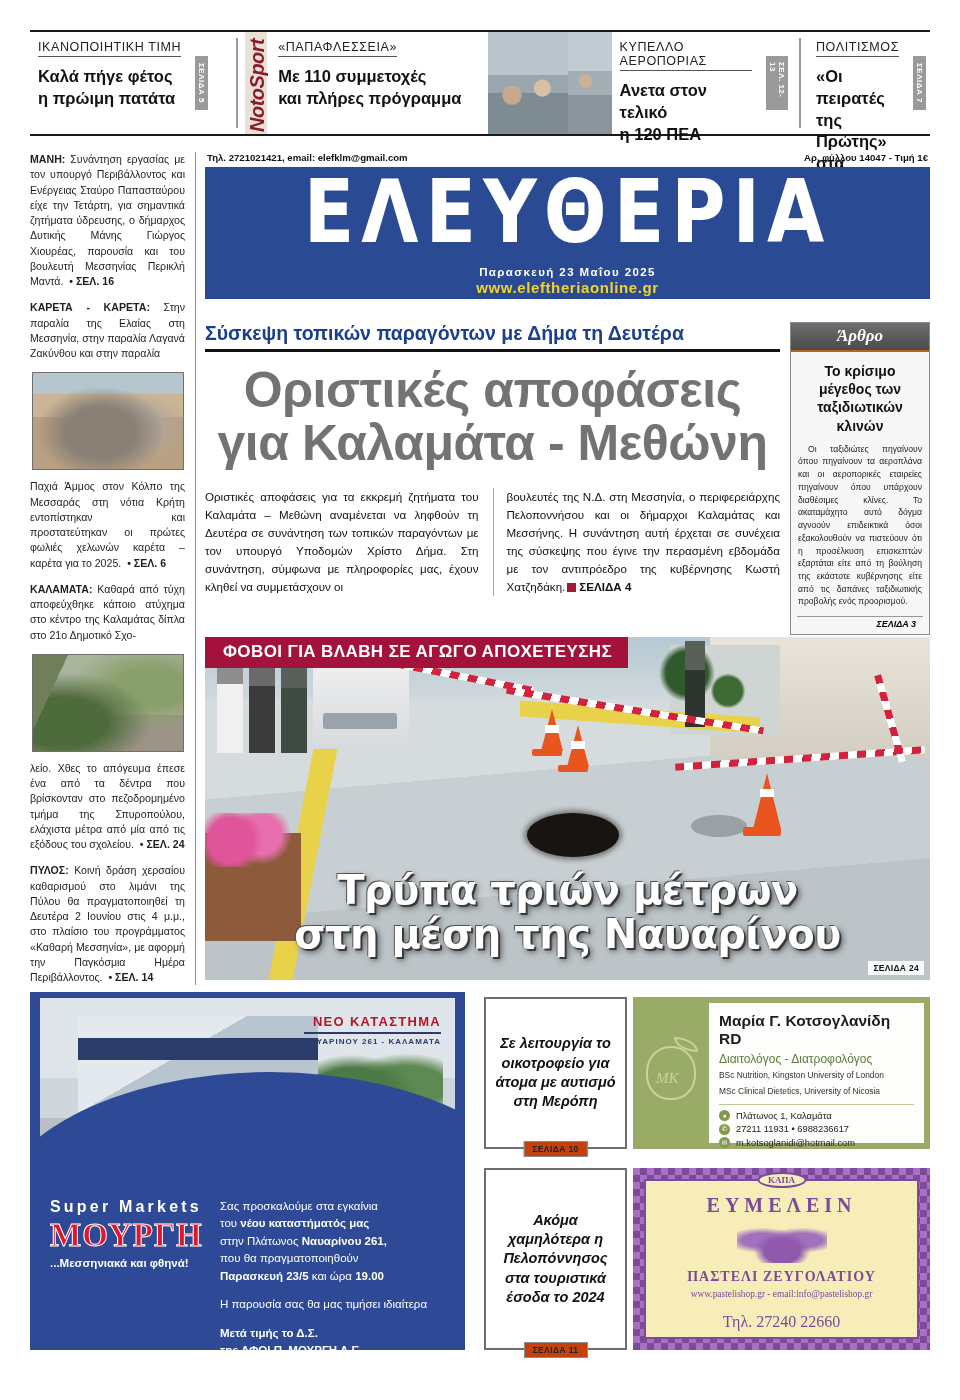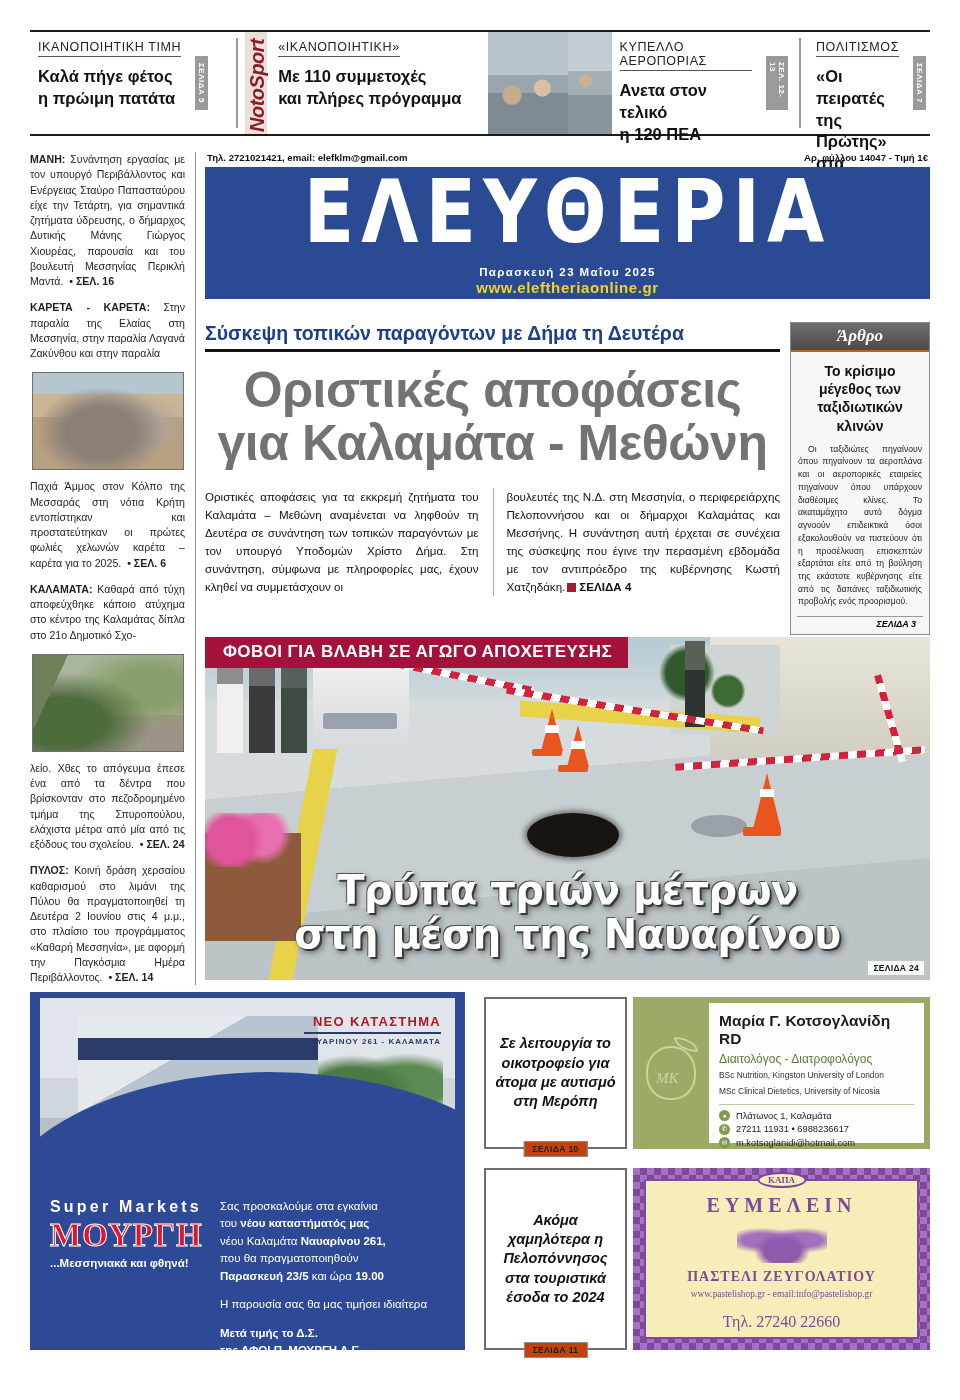--- a/index.html
+++ b/index.html
@@ -265,21 +265,21 @@
         <span class="teaser-head">η πρώιμη πατάτα</span>
       </div>
       <div class="pagetab">ΣΕΛΙΔΑ 5</div>
     </div>
 
     <div class="vdiv"></div>
 
     <div class="teaser" style="width:258px;">
       <div class="notosport">NotoSport</div>
       <div class="teaser-txt">
-        <span class="teaser-kicker">«ΙΚΑΝΟΠΟΙΗΤΙΚΗ»</span>
+        <span class="teaser-kicker">«ΠΑΠΑΦΛΕΣΣΕΙΑ»</span>
         <span class="teaser-head">Με 110 συμμετοχές</span>
         <span class="teaser-head">και πλήρες πρόγραμμα</span>
       </div>
     </div>
 
     <div class="thumb-run"></div>
     <div class="thumb-run2"></div>
 
     <div class="teaser" style="width:192px;">
       <div class="teaser-txt">
@@ -413,21 +413,21 @@
     </div>
     <div class="ad-lower">
       <div class="ad-brand">
         <div class="ad-sm">Super Markets</div>
         <div class="ad-mourgi-logo">ΜΟΥΡΓΗ</div>
         <div class="ad-tag">...Μεσσηνιακά και φθηνά!</div>
       </div>
       <div class="ad-copy">
         <div>Σας προσκαλούμε στα εγκαίνια</div>
         <div><span>του </span><b>νέου καταστήματός μας</b></div>
-        <div><span>νέου Καλαμάτα </span><b>Ναυαρίνου 261,</b></div>
+        <div><span>στην Πλάτωνος </span><b>Ναυαρίνου 261,</b></div>
         <div>που θα πραγματοποιηθούν</div>
         <div><b>Παρασκευή 23/5</b><span> και ώρα </span><b>19.00</b></div>
         <div class="ad-sp"></div>
         <div>Η παρουσία σας θα μας τιμήσει ιδιαίτερα</div>
         <div class="ad-sp"></div>
         <div><b>Μετά τιμής το Δ.Σ.</b></div>
         <div><b>της ΑΦΟΙ Π. ΜΟΥΡΓΗ Α.Ε.</b></div>
       </div>
     </div>
   </div>

